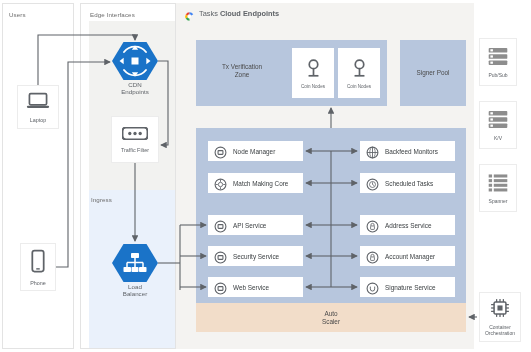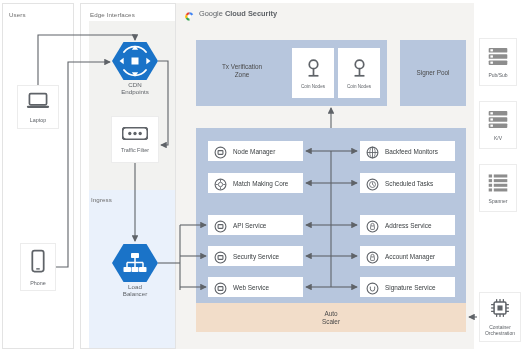--- a/index.html
+++ b/index.html
@@ -82,21 +82,21 @@
   <div id="gcp-header" style="left:184px;top:8px;">
     <span class="gcp-logo">
       <svg width="11" height="11" viewBox="0 0 24 24">
         <path d="M12 2.6a9.4 9.4 0 0 0-8.2 4.8l4.1 2.4A4.7 4.7 0 0 1 12 7.3z" fill="#ea4335"></path>
         <path d="M3.8 7.4A9.4 9.4 0 0 0 3.8 16.6l4.1-2.4a4.7 4.7 0 0 1 0-4.4z" fill="#fbbc05"></path>
         <path d="M3.8 16.6A9.4 9.4 0 0 0 12 21.4v-4.7a4.7 4.7 0 0 1-4.1-2.5z" fill="#34a853"></path>
         <path d="M12 2.6v4.7a4.7 4.7 0 0 1 4.1 2.4l4.1-2.4A9.4 9.4 0 0 0 12 2.6z" fill="#4285f4"></path>
         <circle cx="12" cy="12" r="3.3" fill="#ffffff"></circle>
       </svg>
     </span>
-    <span class="gtxt"><span>Google </span><b>Cloud Security</b></span>
+    <span class="gtxt"><span>Tasks </span><b>Cloud Endpoints</b></span>
   </div>
 
   <div class="gbox" style="left:196px;top:40px;width:92px;height:66px;"></div>
   <div class="gbox-label" style="left:196px;top:63px;width:92px;white-space:pre-line;">Tx Verification
 Zone</div>
 
   <div class="gbox" style="left:283px;top:40px;width:104px;height:66px;"></div>
 
   <div class="wcard" style="left:292px;top:48px;width:42px;height:50px;">
     <span>

